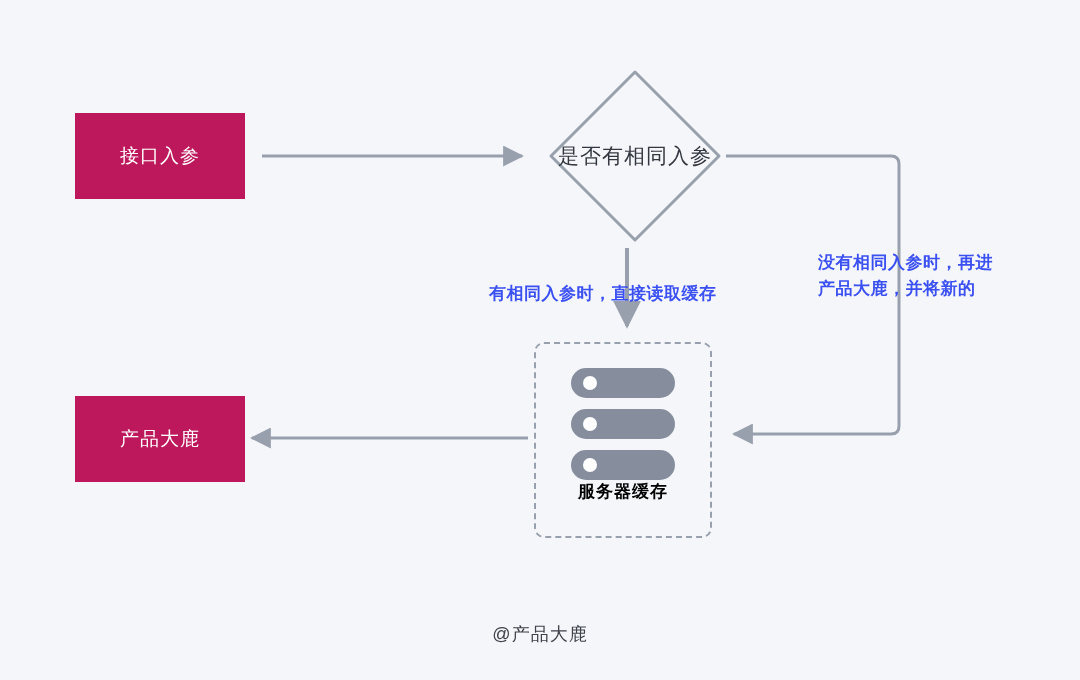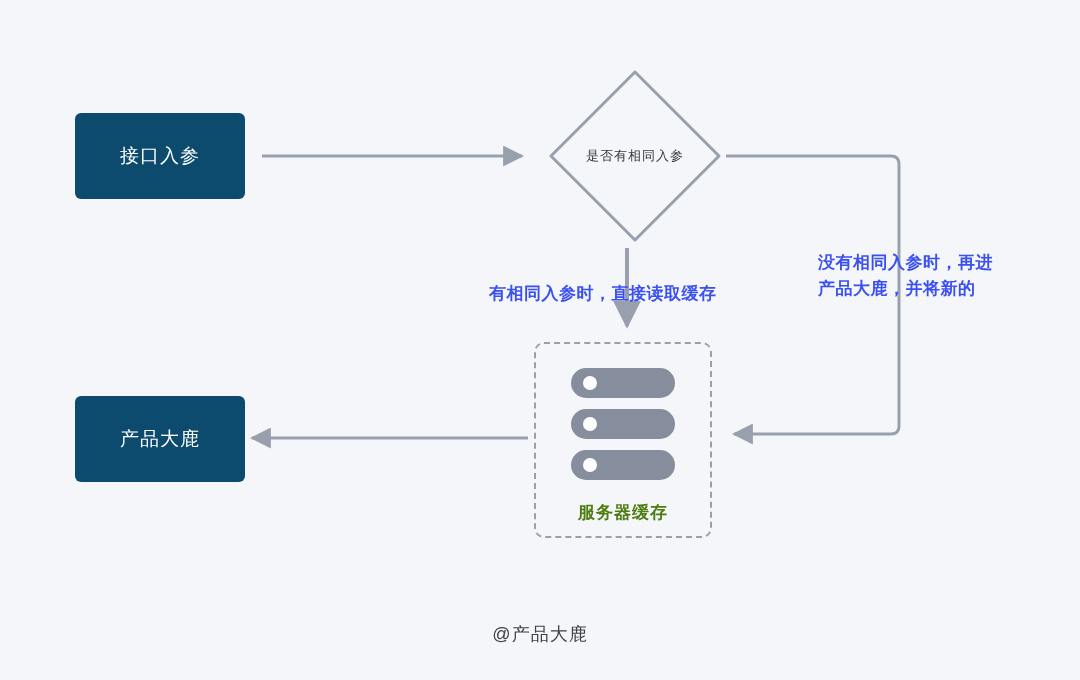--- a/index.html
+++ b/index.html
@@ -24,22 +24,22 @@
     top: 0;
     width: 1080px;
     height: 680px;
     pointer-events: none;
   }
 
   
   .proc-box {
     position: absolute;
     box-sizing: border-box;
-    background: #0c4a6e;
-    border-radius: 6px;
+    background: #be185d;
+    border-radius: 0;
     display: flex;
     align-items: center;
     justify-content: center;
     color: #ffffff;
     font-size: 19px;
     letter-spacing: 1px;
   }
   #box-input  { left: 75px;  top: 113px; width: 170px; height: 86px; }
   #box-output { left: 75px;  top: 396px; width: 170px; height: 86px; }
 
@@ -56,21 +56,21 @@
     left: 0;
     top: 0;
     overflow: visible;
   }
   #decision .dec-label {
     position: absolute;
     left: 50%;
     top: 50%;
     transform: translate(-50%, -50%);
     white-space: nowrap;
-    font-size: 13px;
+    font-size: 21px;
     color: #33373f;
     letter-spacing: 1px;
   }
 
   
   #cache-box {
     position: absolute;
     left: 534px;
     top: 342px;
     width: 178px;
@@ -100,23 +100,22 @@
     content: "";
     position: absolute;
     left: 12px;
     top: 8px;
     width: 14px;
     height: 14px;
     border-radius: 50%;
     background: #ffffff;
   }
   #cache-label {
-    margin-top: 21px;
     font-size: 17px;
-    color: #4d7c0f;
+    color: #000000;
     font-weight: bold;
     letter-spacing: 1px;
   }
 
   
   .note {
     position: absolute;
     color: #3b50f0;
     font-size: 17px;
     font-weight: bold;

